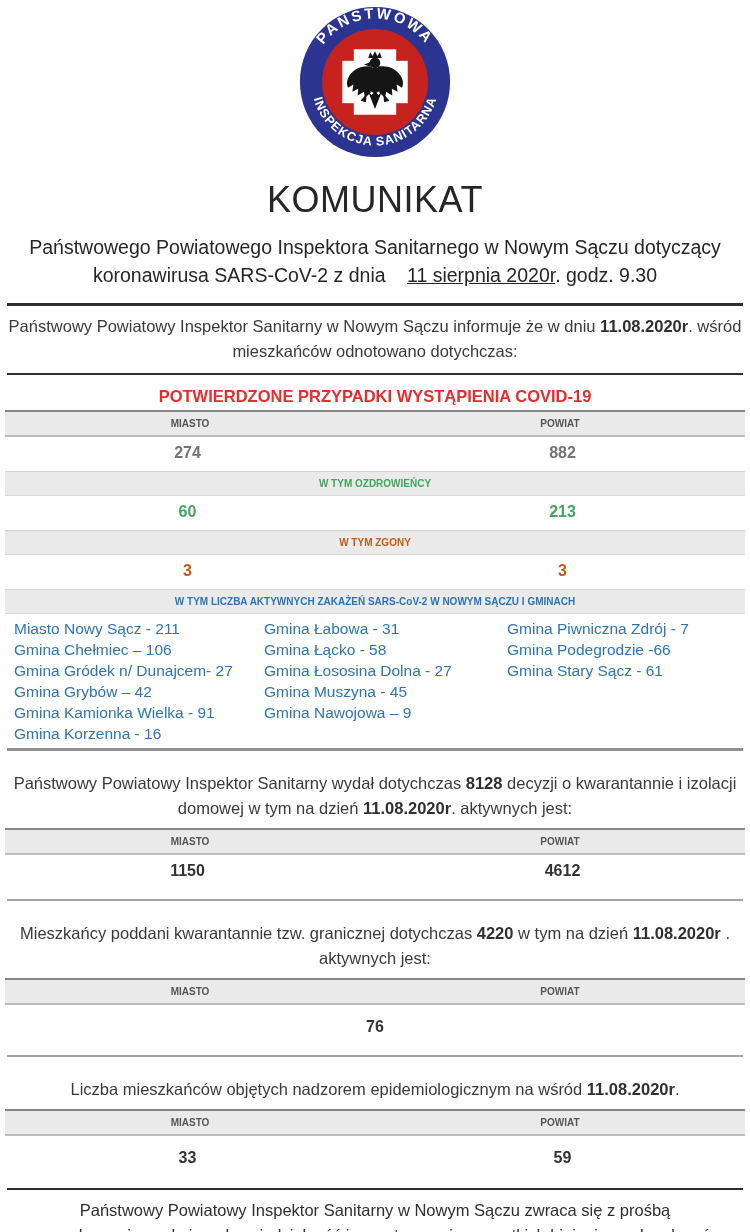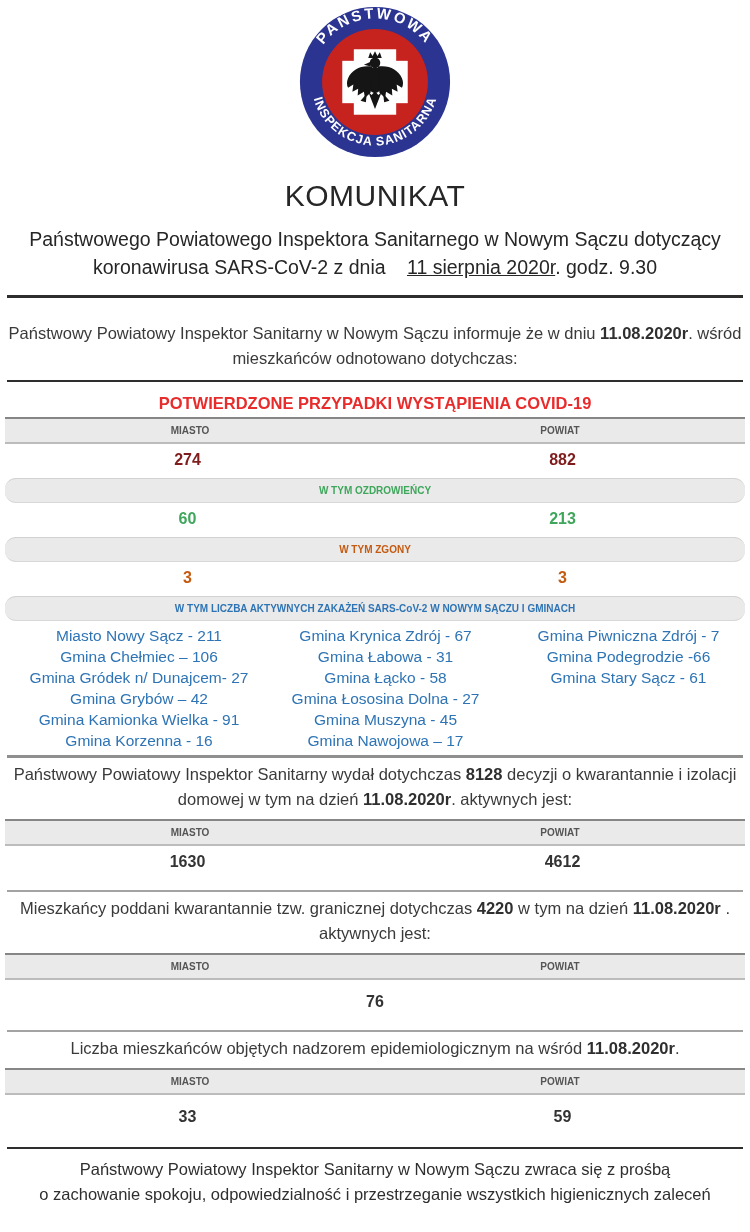--- a/index.html
+++ b/index.html
@@ -7,61 +7,61 @@
     width:750px;height:1232px;overflow:hidden;background:#ffffff;
     font-family:"Liberation Sans", sans-serif;color:#3a3a3a;
     -webkit-font-smoothing:antialiased;
   }
   .page{width:750px;height:1232px;position:relative;}
 
   
   .logo-wrap{display:flex;justify-content:center;padding-top:5px;}
 
   
-  .title{margin:20px 0 0;text-align:center;font-size:30px;font-weight:400;
+  .title{margin:20px 0 0;text-align:center;font-size:36px;font-weight:400;
          letter-spacing:.5px;color:#262626;}
   .subtitle{margin-top:12px;text-align:center;font-size:19.5px;line-height:28px;color:#262626;}
   .u{text-decoration:underline;margin-left:16px;}
 
   
   .rule{margin:0 7px;}
   .rule-dark-3{height:3px;background:#2e2e2e;margin-top:14px;}
   .rule-dark-2{height:2px;background:#2e2e2e;}
   .rule-gray-3{height:3px;background:#8f8f8f;}
   .rule-gray-1{height:2px;background:#a3a3a3;margin-top:10px;}
 
   
-  .intro{margin:0;padding:23px 8px 9px;text-align:center;font-size:16.5px;line-height:25px;color:#3a3a3a;}
-  .para{margin:0;padding:4px 10px 7px;text-align:center;font-size:16.5px;line-height:25px;color:#3a3a3a;}
+  .intro{margin:0;padding:8px 8px 9px;text-align:center;font-size:16.5px;line-height:25px;color:#3a3a3a;}
+  .para{margin:0;padding:20px 10px 7px;text-align:center;font-size:16.5px;line-height:25px;color:#3a3a3a;}
   .b{font-weight:700;color:#2f2f2f;}
 
   
   .sec-title{margin:12px 0 4px;text-align:center;font-weight:700;font-size:16.5px;color:#e82c2c;}
 
   
   .band{margin:0 5px;background:#eaeaea;padding:6px 0;font-weight:700;font-size:10px;
         color:#555555;text-align:center;}
   .band-hard{border-top:2px solid #868686;border-bottom:2px solid #bcbcbc;}
-  .band-soft{border-top:1px solid #d2d2d2;border-bottom:1px solid #d8d8d8;border-radius:11px;}
+  .band-soft{border-top:1px solid #d2d2d2;border-bottom:1px solid #d8d8d8;}
   .two-col{display:flex;}
   .two-col .c{flex:1;text-align:center;}
 
   
   .vals{padding:7px 0 9px;font-weight:700;font-size:16px;}
-  .vals-red{color:#7f1d1d;}
+  .vals-red{color:#737373;}
   .vals-green{color:#3fa65c;}
   .vals-orange{color:#c55a11;}
   .vals-dark{color:#333333;}
   .band-green{color:#3fa65c;}
   .band-orange{color:#c55a11;}
   .band-blue{color:#2e74b5;}
 
   
   .gminy{display:flex;padding:4px 0 4px 14px;color:#2e74b5;font-size:15.5px;line-height:21px;}
-  .gcol{white-space:nowrap;text-align:center;}
+  .gcol{white-space:nowrap;}
   .gcol-1{width:250px;}
   .gcol-2{width:243px;}
   .gcol-3{flex:1;}
 
   
   .footer{padding-top:8px;text-align:center;font-size:16.5px;line-height:25px;color:#2f2f2f;}
   .rule-dark-2b{height:2px;background:#2e2e2e;margin-top:12px;}
 
   .mt6{margin-top:6px;}
 </style>
@@ -142,44 +142,43 @@
   <div class="gminy">
     <div class="gcol gcol-1">
       <div>Miasto Nowy Sącz - 211</div>
       <div>Gmina Chełmiec – 106</div>
       <div>Gmina Gródek n/ Dunajcem- 27</div>
       <div>Gmina Grybów – 42</div>
       <div>Gmina Kamionka Wielka - 91</div>
       <div>Gmina Korzenna - 16</div>
     </div>
     <div class="gcol gcol-2">
-      <div>Gmina Krynica Zdrój - 67</div>
       <div>Gmina Łabowa - 31</div>
       <div>Gmina Łącko - 58</div>
       <div>Gmina Łososina Dolna - 27</div>
       <div>Gmina Muszyna - 45</div>
-      <div>Gmina Nawojowa – 17</div>
+      <div>Gmina Nawojowa – 9</div>
     </div>
     <div class="gcol gcol-3">
       <div>Gmina Piwniczna Zdrój - 7</div>
       <div>Gmina Podegrodzie -66</div>
       <div>Gmina Stary Sącz - 61</div>
     </div>
   </div>
 
   <div class="rule rule-gray-3"></div>
 
   <p class="para"><span>Państwowy Powiatowy Inspektor Sanitarny wydał dotychczas </span><span class="b">8128</span><span> decyzji o kwarantannie i izolacji domowej w tym na dzień </span><span class="b">11.08.2020r</span><span>. aktywnych jest:</span></p>
 
   <div class="band band-hard two-col">
     <div class="c">MIASTO</div>
     <div class="c">POWIAT</div>
   </div>
   <div class="vals vals-dark two-col">
-    <div class="c">1630</div>
+    <div class="c">1150</div>
     <div class="c">4612</div>
   </div>
 
   <div class="rule rule-gray-1"></div>
 
   <p class="para"><span>Mieszkańcy poddani kwarantannie tzw. granicznej dotychczas </span><span class="b">4220</span><span> w tym na dzień </span><span class="b">11.08.2020r</span><span> . aktywnych jest:</span></p>
 
   <div class="band band-hard two-col">
     <div class="c">MIASTO</div>
     <div class="c">POWIAT</div>

